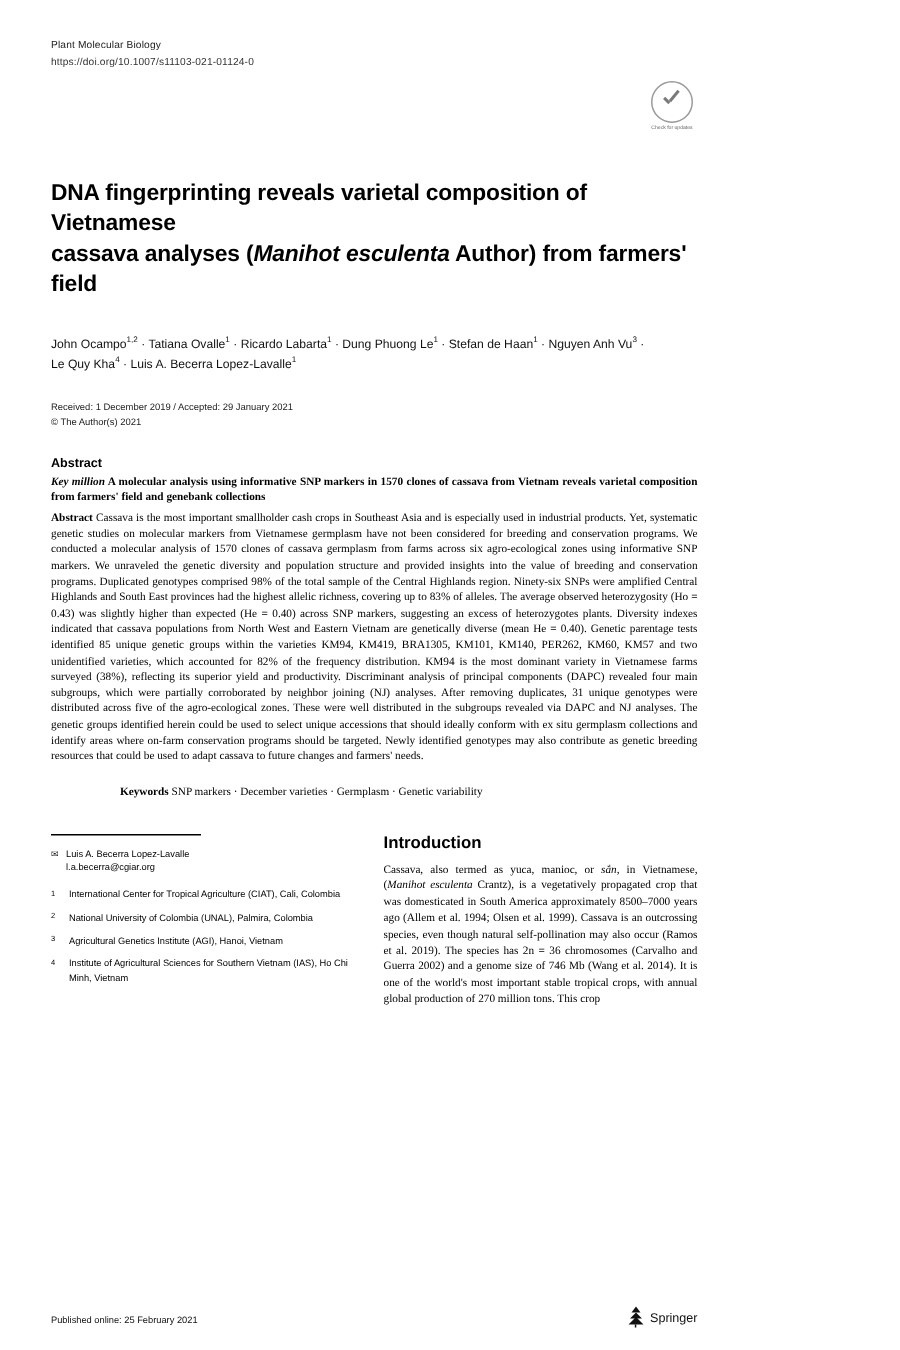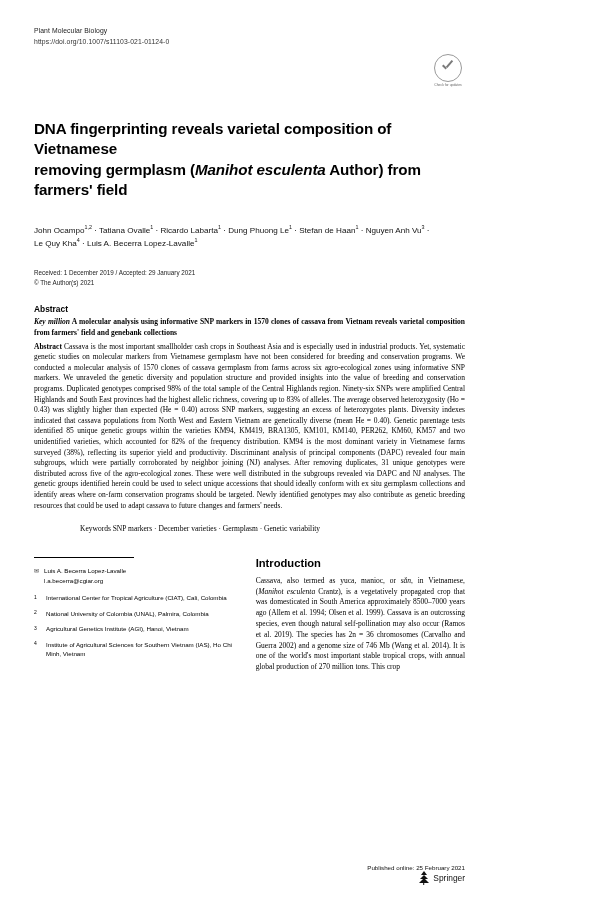--- a/index.html
+++ b/index.html
@@ -134,21 +134,21 @@
     margin-top: 3px;
   }
   .abstract-body .lab { font-weight: bold; }
 
   .keywords {
     font-size: 7.5px;
     line-height: 1.42;
     margin-top: 13px;
     text-align: justify;
   }
-  .keywords .lab { font-weight: normal; padding-left: 46px; }
+  .keywords .lab { font-weight: bold; padding-left: 46px; }
 
   
   .cols {
     display: flex;
     margin-top: 22px;
     gap: 14px;
   }
   .col-left {
     width: 252px;
     position: relative;
@@ -210,21 +210,20 @@
 
   
   .footer {
     position: absolute;
     left: 34px;
     right: 34px;
     bottom: 16px;
     display: flex;
     align-items: flex-end;
     justify-content: space-between;
-    flex-direction: column;
   }
   .pub-online {
     font-family: "Liberation Sans", sans-serif;
     font-size: 6.2px;
     color: #111;
   }
   .springer {
     display: flex;
     align-items: center;
     gap: 4px;
@@ -269,21 +268,21 @@
     <div class="doi">https://doi.org/10.1007/s11103-021-01124-0</div>
   </div>
 
   <div class="crossmark">
     <div class="ring"></div>
     <div class="cap">Check for updates</div>
   </div>
 
   <div class="title">
     <span>DNA fingerprinting reveals varietal composition of Vietnamese</span><br>
-    <span>removing germplasm (</span><span class="it">Manihot esculenta</span><span> Author) from farmers' field</span><br>
+    <span>cassava analyses (</span><span class="it">Manihot esculenta</span><span> Author) from farmers' field</span><br>
   </div>
 
   <div class="authors">
     John Ocampo<sup>1,2</sup> · Tatiana Ovalle<sup>1</sup> · Ricardo Labarta<sup>1</sup> · Dung Phuong Le<sup>1</sup> · Stefan de Haan<sup>1</sup> · Nguyen Anh Vu<sup>3</sup> ·<br>
     Le Quy Kha<sup>4</sup> · Luis A. Becerra Lopez-Lavalle<sup>1</sup>
   </div>
 
   <div class="dates">
     <div>Received: 1 December 2019 / Accepted: 29 January 2021</div>
     <div>© The Author(s) 2021</div>

